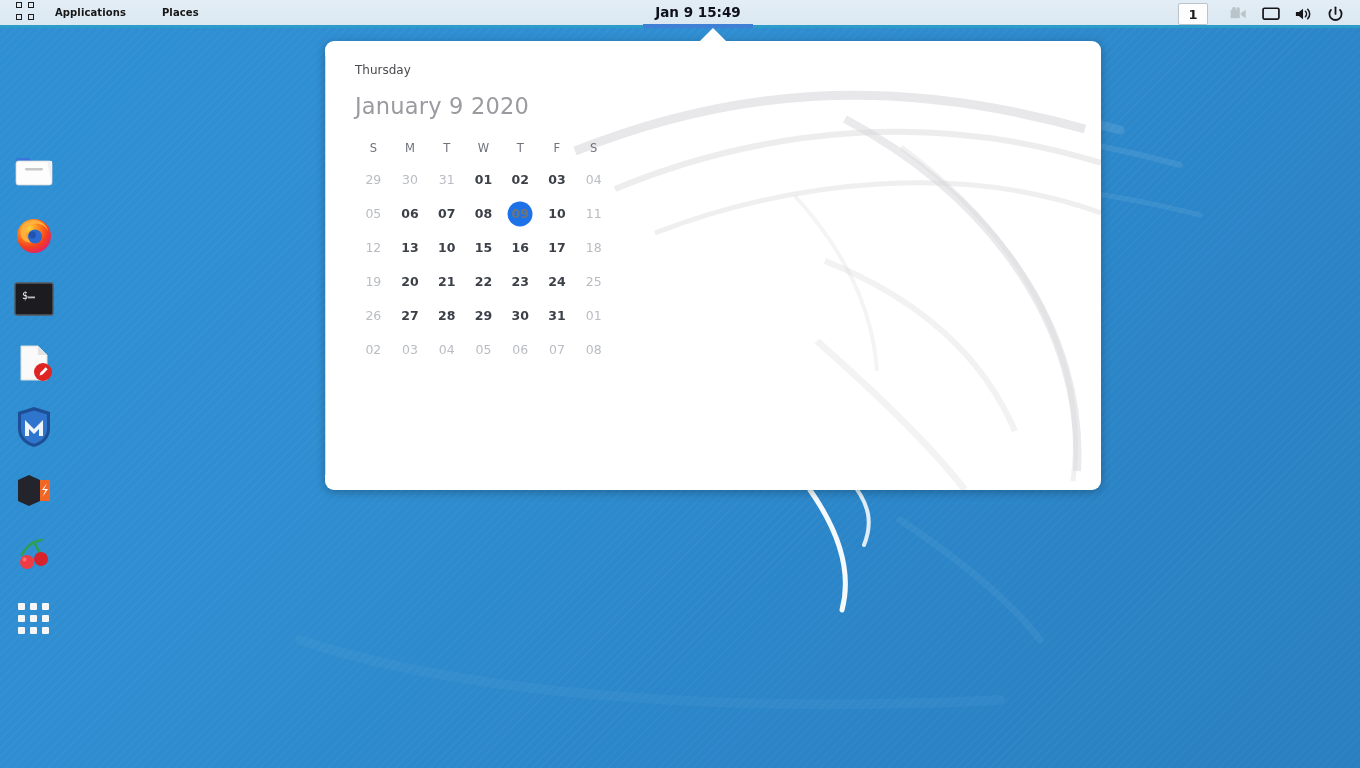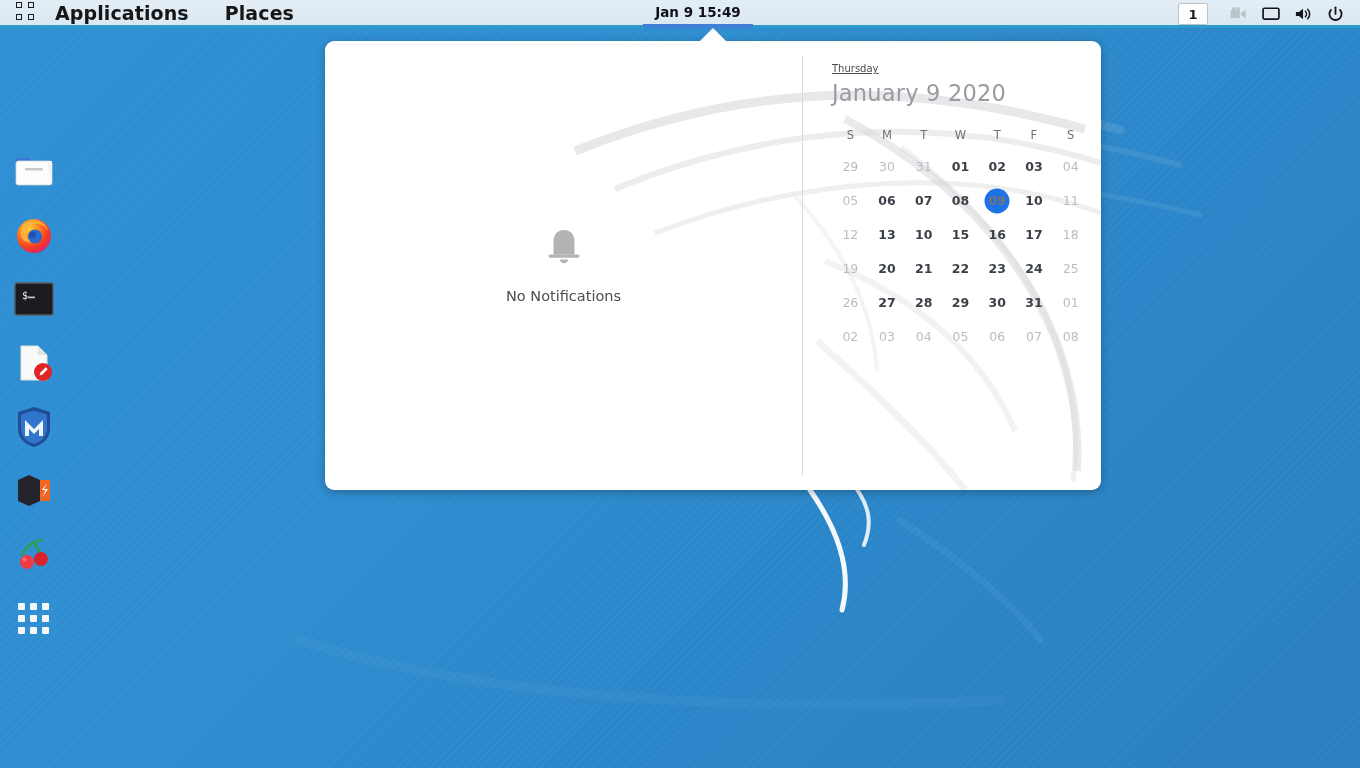--- a/index.html
+++ b/index.html
@@ -27,21 +27,21 @@
 
   
   #topbar{
     position:absolute; top:0; left:0; width:1360px; height:28px;
     background:linear-gradient(to bottom,#e3edf5 0%,#dbe8f2 100%);
     border-bottom:3px solid #2e9cc9;
     display:flex; align-items:center; z-index:40;
     font-size:13px; color:#1b1b1b;
   }
   .tb-item{ height:28px; display:flex; align-items:center; padding:0 10px; }
-  .tb-label{ font-weight:bold; font-size:19px; letter-spacing:.1px; color:#161616; }
+  .tb-label{ font-weight:bold; font-size:10px; letter-spacing:.1px; color:#161616; }
   #apps-grid-icon{ padding:0 8px 0 16px; }
   #apps-grid-icon .sq{
     width:6px; height:6px; border:1.5px solid #1d1d1d; display:block;
   }
   .grid2{ display:grid; grid-template-columns:repeat(2,9px); grid-template-rows:repeat(2,9px); gap:3px; }
 
   #clock-wrap{
     position:absolute; left:643px; top:0; width:110px; height:28px;
     display:flex; align-items:center; justify-content:center;
     border-bottom:4px solid #3f7fd6;
@@ -85,21 +85,21 @@
   #no-notifications-label{ font-size:14.5px; color:#4d4d52; }
 
   #pane-divider{
     position:relative; width:1px; background:#d9d9dd; z-index:2;
     margin:15px 0 15px 0;
   }
 
   #calendar-pane{
     position:relative; width:298px; height:100%; padding:22px 12px 0 29px; z-index:2;
   }
-  #cal-weekday{ font-size:10px; color:#4a4a4f; margin-bottom:6px;text-decoration:underline; }
+  #cal-weekday{ font-size:12px; color:#4a4a4f; margin-bottom:16px; }
   #cal-fulldate{ font-size:22.5px; color:#9a9aa0; font-weight:normal; letter-spacing:.2px; }
 
   #cal-nav{
     display:flex; align-items:center; justify-content:space-between;
     margin-top:30px; padding:0 8px 0 8px;
   }
   #cal-month-label{ font-size:14.5px; font-weight:bold; color:#4a4f58; }
   .nav-arrow{
     width:18px; height:18px; display:flex; align-items:center; justify-content:center;
     color:#55585f; font-size:11px;
@@ -224,30 +224,20 @@
         <path d="M290 148 C 440 86, 610 70, 776 122" stroke-opacity=".45" stroke-width="6"></path>
         <path d="M330 192 C 470 138, 640 122, 776 172" stroke-opacity=".40" stroke-width="5"></path>
         <path d="M520 78 C 670 158, 760 290, 752 430" stroke-opacity=".50" stroke-width="8"></path>
         <path d="M576 106 C 700 198, 764 320, 748 440" stroke-opacity=".35" stroke-width="5"></path>
         <path d="M500 220 C 600 260, 660 320, 690 390" stroke-opacity=".32" stroke-width="6"></path>
         <path d="M492 300 C 560 360, 610 410, 640 449" stroke-opacity=".30" stroke-width="7"></path>
         <path d="M470 155 C 520 210, 548 270, 552 330" stroke-opacity=".28" stroke-width="4"></path>
       </g>
     </svg>
 
-    <div id="notifications-pane">
-      <div id="bell-icon">
-        <svg width="40" height="44" viewBox="0 0 40 44" fill="#b3b3b5">
-          <path d="M20 2c-6.1 0-10.5 4.6-10.5 11v13.5h21V13C30.5 6.6 26.1 2 20 2z"></path>
-          <rect x="4.5" y="26.5" width="31" height="3.2" rx="1.6"></rect>
-          <path d="M15.6 31.4h8.8c-.5 2.4-2.2 3.8-4.4 3.8s-3.9-1.4-4.4-3.8z"></path>
-        </svg>
-      </div>
-      <div id="no-notifications-label">No Notifications</div>
-    </div>
 
     <div id="pane-divider"></div>
 
     <div id="calendar-pane">
       <div id="cal-weekday">Thursday</div>
       <div id="cal-fulldate">January 9 2020</div>
 
 
       <div id="cal-grid">
           <div class="dow">S</div>

